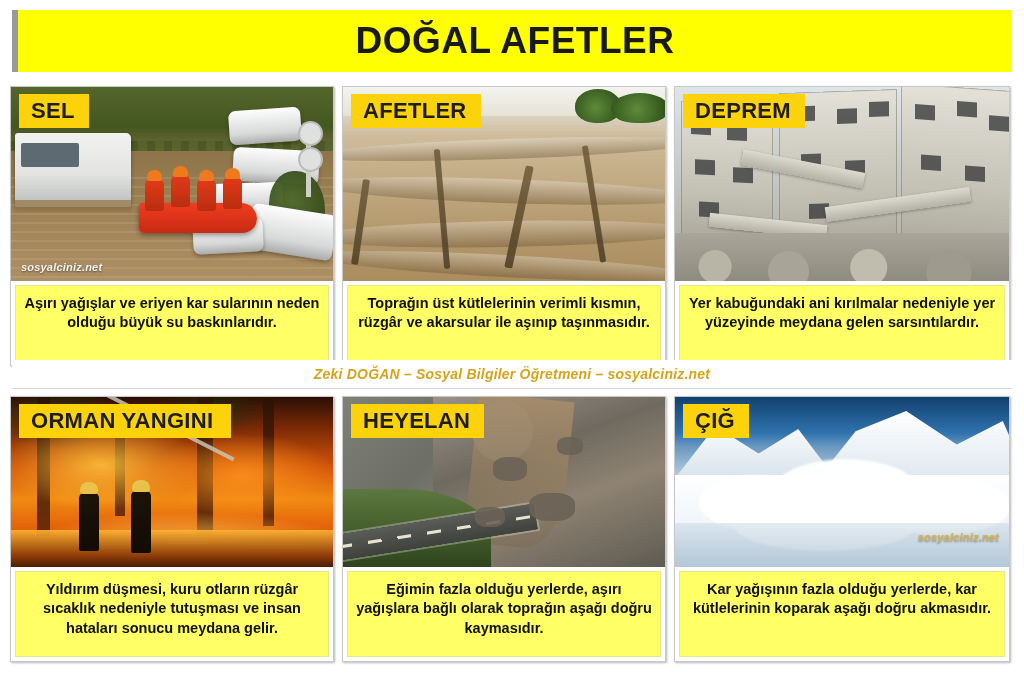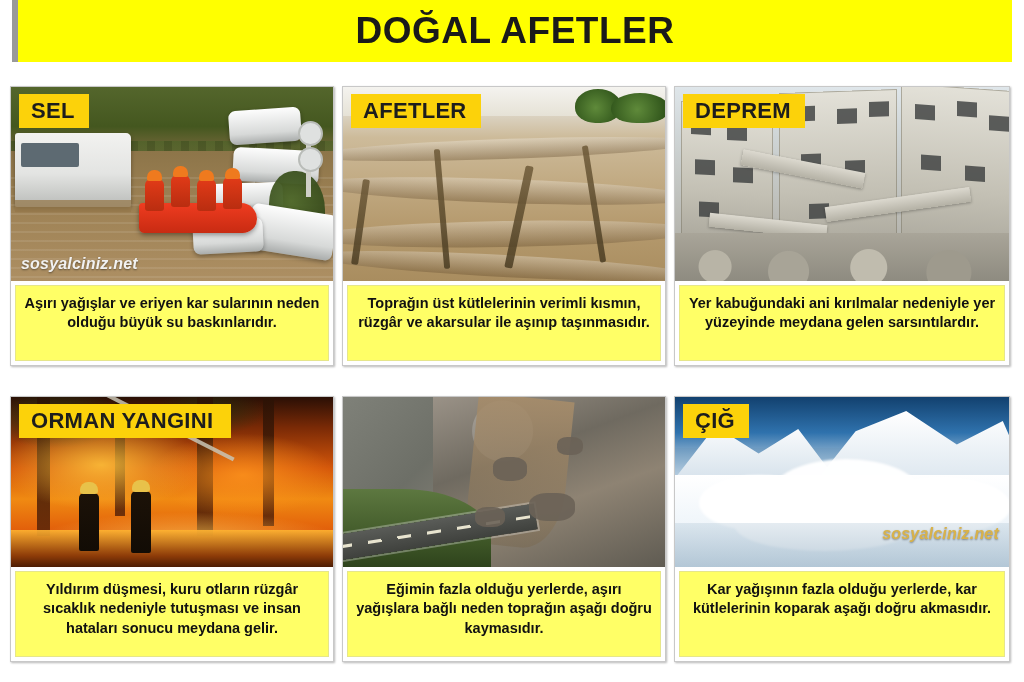--- a/index.html
+++ b/index.html
@@ -6,21 +6,21 @@
   body{
     width:1024px;height:682px;
     background:#ffffff;
     font-family:"Liberation Sans", sans-serif;
     overflow:hidden;
   }
   .page{position:relative;width:1024px;height:682px;}
 
   
   .title-wrap{
-    position:absolute;left:12px;top:0;width:1000px;height:62px;
+    position:absolute;left:12px;top:10px;width:1000px;height:62px;
   }
   .title-shadow{
     position:absolute;left:0;top:0;width:1000px;height:62px;
     background:#9a9a9a;
   }
   .title-bar{
     position:absolute;left:6px;top:0px;width:994px;height:62px;
     background:#ffff00;
     display:flex;align-items:center;justify-content:center;
   }
@@ -68,21 +68,21 @@
     font-size:14.5px;font-weight:bold;color:#111;
     line-height:1.33;
     border:1px solid #e6e68a;
     box-sizing:border-box;
   }
   .cap-h1{min-height:76px;}
   .cap-h2{min-height:86px;}
 
   .watermark{
     position:absolute;z-index:5;
-    font-style:italic;font-size:16px;font-weight:bold;
+    font-style:italic;font-size:11px;font-weight:bold;
     letter-spacing:.2px;
   }
   .wm-flood{left:10px;bottom:8px;color:#f2f2f2;text-shadow:0 1px 2px rgba(0,0,0,.45);}
   .wm-snow{right:10px;bottom:24px;color:#d8b24a;text-shadow:0 1px 2px rgba(0,0,0,.4);}
 
   
   .credit{
     position:absolute;left:12px;top:360px;width:1000px;height:28px;
     background:#ffffff;border-bottom:1px solid #d5d5d5;
     display:flex;align-items:center;justify-content:center;
@@ -357,20 +357,23 @@
         <div class="eq-slab s1"></div>
         <div class="eq-slab s2"></div>
         <div class="eq-slab s3"></div>
         <div class="eq-rubble"></div>
         <div class="badge">DEPREM</div>
       </div>
       <div class="caption cap-h1">Yer kabuğundaki ani kırılmalar nedeniyle yer yüzeyinde meydana gelen sarsıntılardır.</div>
     </div>
   </div>
 
+  <div class="credit">
+    <span>Zeki DOĞAN – Sosyal Bilgiler Öğretmeni – sosyalciniz.net</span>
+  </div>
 
   <div class="row row2">
 
     <div class="card c-w1">
       <div class="photo h2 ph-fire">
         <div class="fr-canopy"></div>
         <div class="fr-trunk t1"></div>
         <div class="fr-trunk t2"></div>
         <div class="fr-trunk t3"></div>
         <div class="fr-trunk t4"></div>
@@ -387,22 +390,23 @@
     <div class="card c-w2">
       <div class="photo h2 ph-slide">
         <div class="ls-rockface"></div>
         <div class="ls-scar"></div>
         <div class="ls-green"></div>
         <div class="ls-road"></div>
         <div class="ls-debris d1"></div>
         <div class="ls-debris d2"></div>
         <div class="ls-debris d3"></div>
         <div class="ls-debris d4"></div>
-      </div>
-      <div class="caption cap-h2">Eğimin fazla olduğu yerlerde, aşırı yağışlara bağlı neden toprağın aşağı doğru kaymasıdır.</div>
+        <div class="badge">HEYELAN</div>
+      </div>
+      <div class="caption cap-h2">Eğimin fazla olduğu yerlerde, aşırı yağışlara bağlı olarak toprağın aşağı doğru kaymasıdır.</div>
     </div>
 
     <div class="card c-w3">
       <div class="photo h2 ph-snow">
         <div class="av-sky"></div>
         <div class="av-peak p1"></div>
         <div class="av-peak p2"></div>
         <div class="av-slope"></div>
         <div class="av-cloud c1"></div>
         <div class="av-cloud c2"></div>

